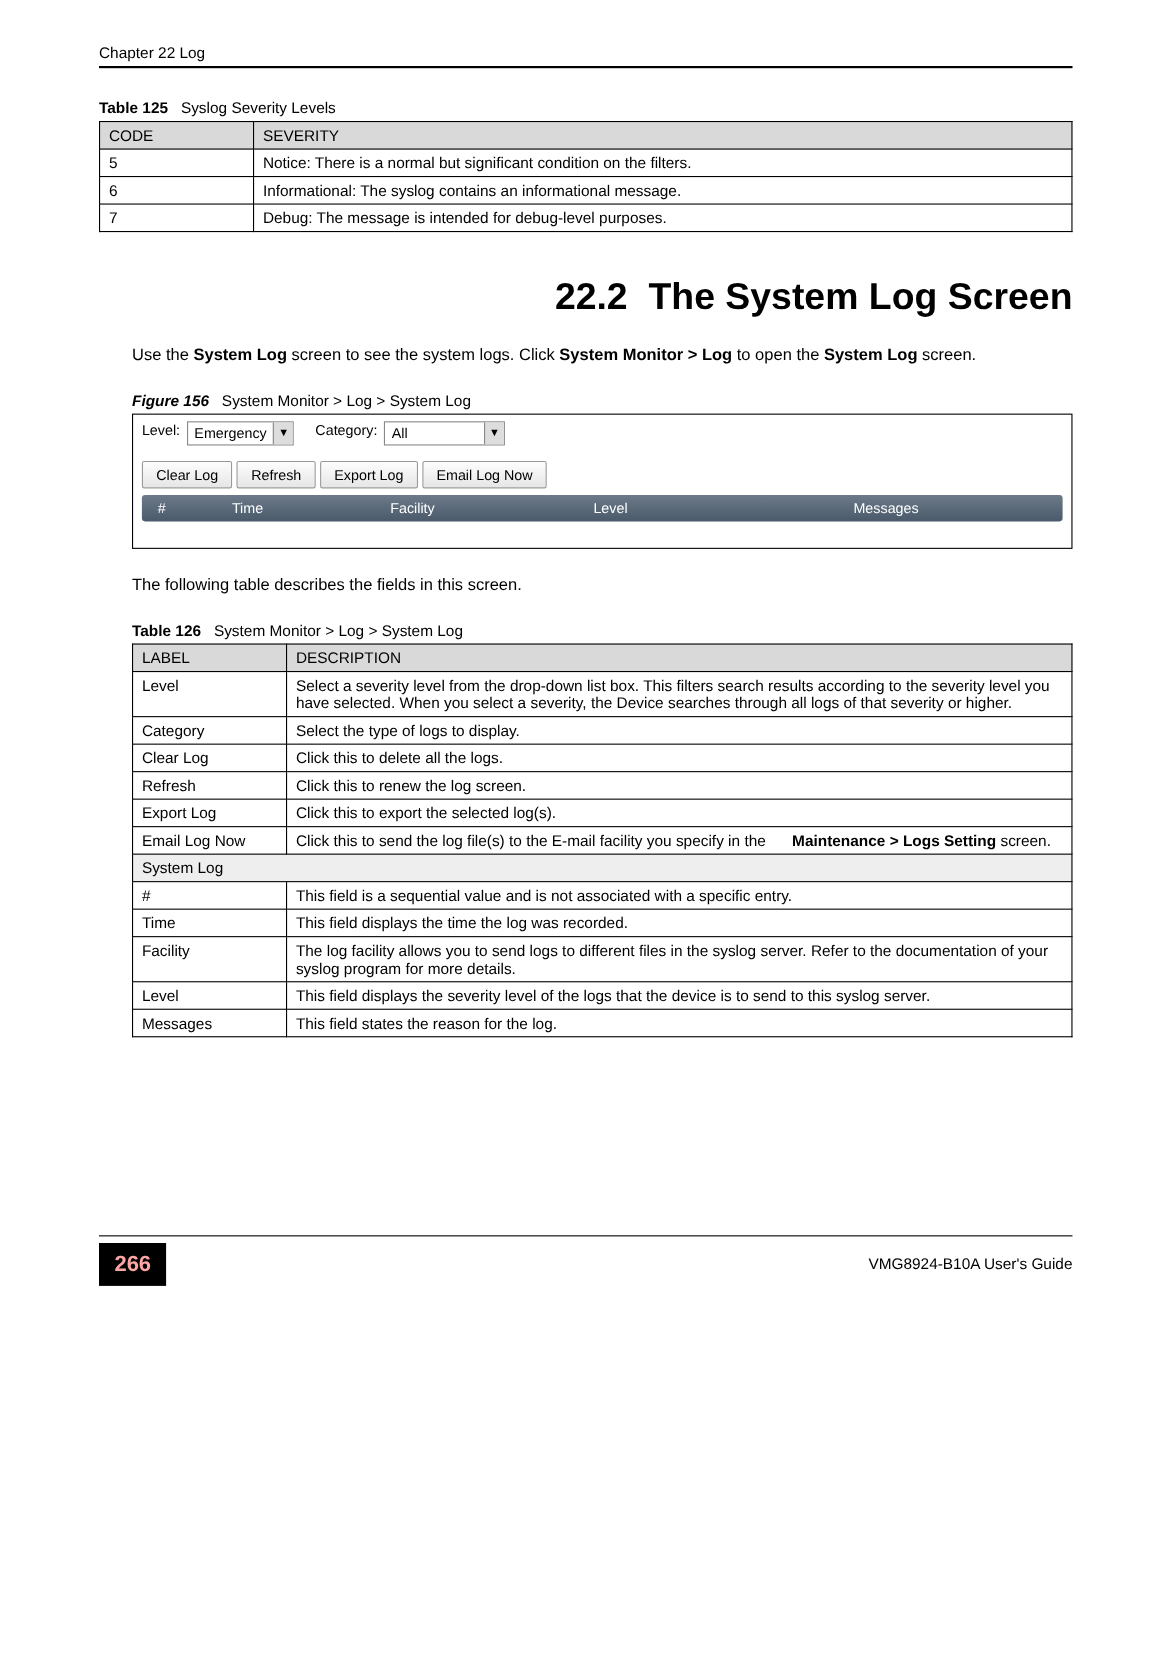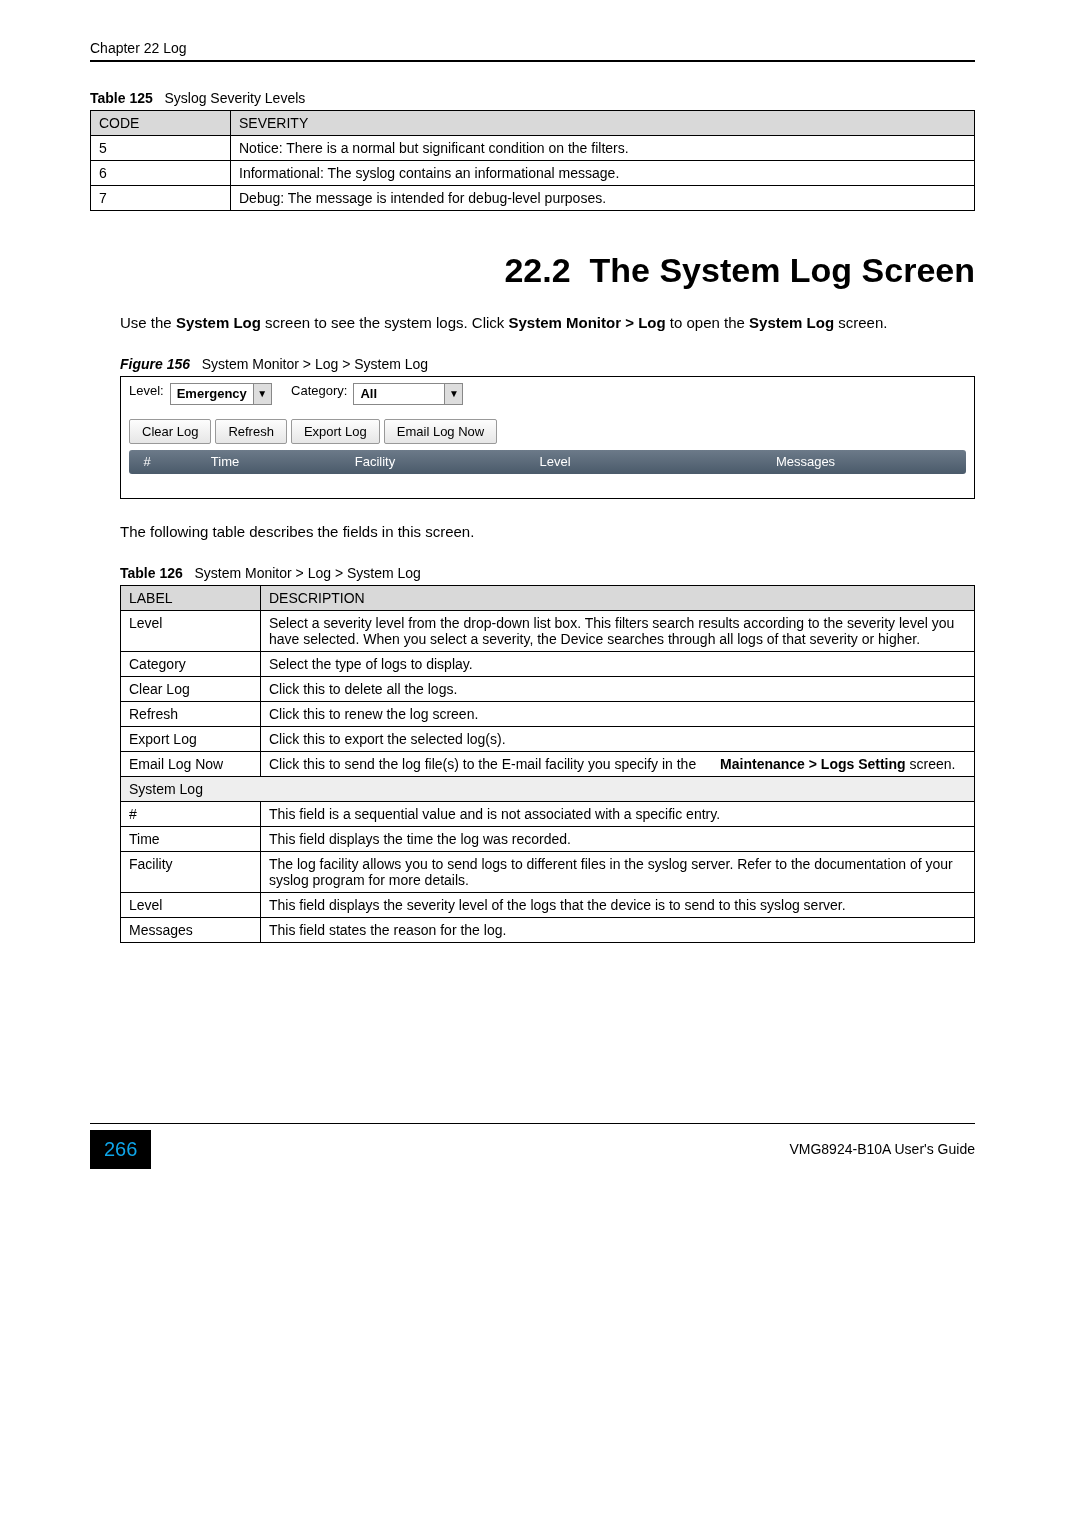--- a/index.html
+++ b/index.html
@@ -23,36 +23,36 @@
   p.body { font-size: 15px; line-height: 1.45; margin: 0 0 22px 0; padding-left: 30px; }
   p.body .b { font-weight: bold; }
 
   .fig-caption { font-size: 14px; margin-bottom: 4px; padding-left: 30px; }
   .fig-caption .fnum { font-weight: bold; font-style: italic; }
 
   .figure-box { border: 1px solid #000; margin-left: 30px; margin-bottom: 22px; padding: 6px 8px 24px 8px; background: #fff; }
   .fig-controls { display: flex; gap: 6px; font-size: 13px; margin-bottom: 14px; }
   .fig-label { font-family: Arial, sans-serif; }
   .fig-select { display: inline-flex; align-items: center; border: 1px solid #888; background: #fff; height: 22px; }
-  .fig-select .val { padding: 2px 6px; font-size: 13px; font-weight: bold; }
+  .fig-select .val { padding: 2px 6px; font-size: 13px; }
   .fig-select .arrow { width: 18px; height: 20px; background: #ddd; border-left: 1px solid #888; display: flex; align-items: center; justify-content: center; font-size: 10px; }
   .fig-buttons { display: flex; gap: 4px; margin-bottom: 6px; }
   .fig-btn { border: 1px solid #999; background: linear-gradient(#fdfdfd, #e6e6e6); padding: 4px 12px; font-size: 13px; border-radius: 2px; }
   .fig-table-header { display: flex; background: linear-gradient(#6c7a89, #4a5a6a); color: #fff; font-size: 13px; height: 24px; align-items: center; border-radius: 3px; }
   .fth-col { text-align: center; }
   .fth-num { width: 36px; }
   .fth-time { width: 120px; }
   .fth-fac { width: 180px; }
   .fth-lvl { width: 180px; }
   .fth-msg { flex: 1; }
 
   .footer { position: relative; margin-top: 180px; }
   .hr-bottom { border: none; border-top: 1px solid #000; margin-bottom: 6px; }
   .footer-row { display: flex; align-items: center; }
-  .page-num-box { background: #000; color: #0ea5e9; font-weight: normal; font-size: 20px; padding: 8px 14px; margin-right: auto; }
+  .page-num-box { background: #000; color: #fca5a5; font-weight: bold; font-size: 20px; padding: 8px 14px; margin-right: auto; }
   .footer-right { font-size: 14px; margin-left: auto; }
 </style>
 </head>
 <body>
 
 <div class="page">
 
   <div class="header-row">
     <div class="header-left">Chapter 22 Log</div>
   </div>

